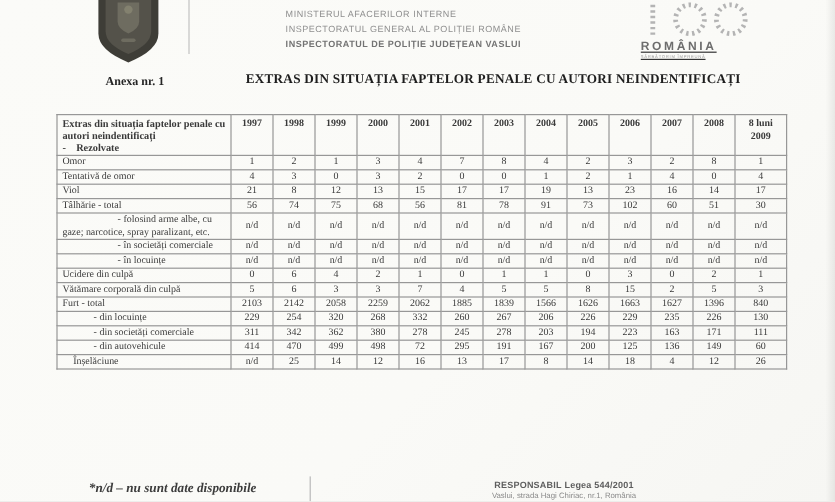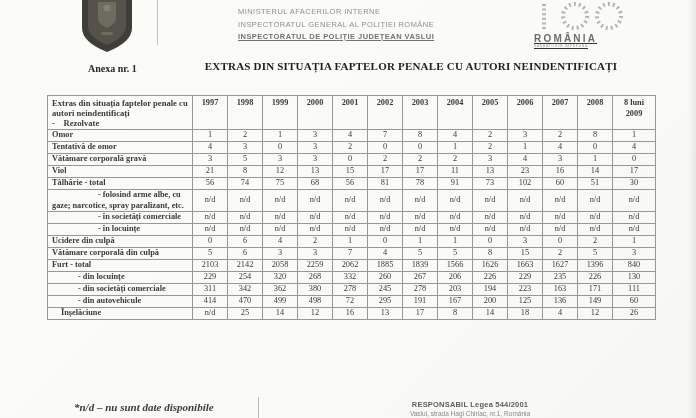--- a/index.html
+++ b/index.html
@@ -12,42 +12,42 @@
   }
   .scan-edge{position:absolute;right:0;top:0;width:8px;height:100%;
     background:linear-gradient(to right,rgba(0,0,0,0),rgba(0,0,0,0.07));}
 
   
   .emblem{position:absolute;left:76px;top:-12px;}
   .head-divider{position:absolute;left:157px;top:0;width:1px;height:45px;background:#c2c2c2;}
   .ministry{position:absolute;left:238px;top:6px;
     font-family:"Liberation Sans", sans-serif;font-size:7.5px;letter-spacing:.45px;
     line-height:12.5px;color:#8f8f8f;white-space:nowrap;}
-  .ministry .l3{color:#737373;font-weight:bold;text-decoration:underline;}
+  .ministry .l3{color:#737373;font-weight:bold;}
   .centenary{position:absolute;left:534px;top:1px;width:108px;text-align:left;
     font-family:"Liberation Sans", sans-serif;text-decoration:underline;}
   .centenary .country{font-size:10px;font-weight:bold;letter-spacing:2.2px;color:#6d6d6d;margin-top:-2px;}
   .centenary .tagline{font-size:3.5px;letter-spacing:.6px;color:#9c9c9c;margin-top:0px;}
 
   .anexa{position:absolute;left:88px;top:63px;font-size:10px;font-weight:bold;color:#262626;}
   .doc-title{position:absolute;left:172px;top:60px;width:478px;text-align:center;
     font-size:11px;font-weight:bold;letter-spacing:.2px;color:#1e1e1e;}
 
   
   .tblwrap{position:absolute;left:47px;top:95px;}
   table{border-collapse:collapse;table-layout:fixed;width:608px;
     font-family:"Liberation Serif", serif;color:#3a3a3a;}
   col.c-label{width:145px;} col.c-year{width:35px;} col.c-last{width:43px;}
   th,td{border:1px solid #979797;padding:0 2px;font-size:8.3px;line-height:10.6px;}
   thead th{font-weight:bold;vertical-align:top;text-align:center;padding-top:2px;height:31px;}
   th.corner{text-align:left;padding-left:4px;font-size:8.6px;line-height:10.2px;}
   th.corner .rez{white-space:pre;font-weight:bold;}
   tbody td{height:11px;vertical-align:middle;}
   td.num{text-align:center;}
-  td.label{text-align:left;padding-left:4px;font-weight:bold;}
+  td.label{text-align:left;padding-left:4px;}
   td.lvl0{text-indent:0;}
   td.lvl1{text-indent:26px;}
   td.lvl2{text-indent:46px;}
   td.lvl3{text-indent:9px;}
 
   
   .footnote{position:absolute;left:74px;top:401px;font-size:11px;font-weight:bold;
     font-style:italic;color:#3c3c3c;}
   .foot-divider{position:absolute;left:258px;top:397px;width:1px;height:21px;background:#b9b9b9;}
   .responsible{position:absolute;left:330px;top:400px;width:280px;text-align:center;
@@ -156,45 +156,29 @@
             <td class="num">0</td>
             <td class="num">0</td>
             <td class="num">1</td>
             <td class="num">2</td>
             <td class="num">1</td>
             <td class="num">4</td>
             <td class="num">0</td>
             <td class="num">4</td>
           </tr>
           <tr>
-            <td class="label lvl0">Vătămare corporală gravă</td>
-            <td class="num">3</td>
-            <td class="num">5</td>
-            <td class="num">3</td>
-            <td class="num">3</td>
-            <td class="num">0</td>
-            <td class="num">2</td>
-            <td class="num">2</td>
-            <td class="num">2</td>
-            <td class="num">3</td>
-            <td class="num">4</td>
-            <td class="num">3</td>
-            <td class="num">1</td>
-            <td class="num">0</td>
-          </tr>
-          <tr>
             <td class="label lvl0">Viol</td>
             <td class="num">21</td>
             <td class="num">8</td>
             <td class="num">12</td>
             <td class="num">13</td>
             <td class="num">15</td>
             <td class="num">17</td>
             <td class="num">17</td>
-            <td class="num">11</td>
+            <td class="num">19</td>
             <td class="num">13</td>
             <td class="num">23</td>
             <td class="num">16</td>
             <td class="num">14</td>
             <td class="num">17</td>
           </tr>
           <tr>
             <td class="label lvl0">Tâlhărie - total</td>
             <td class="num">56</td>
             <td class="num">74</td>

